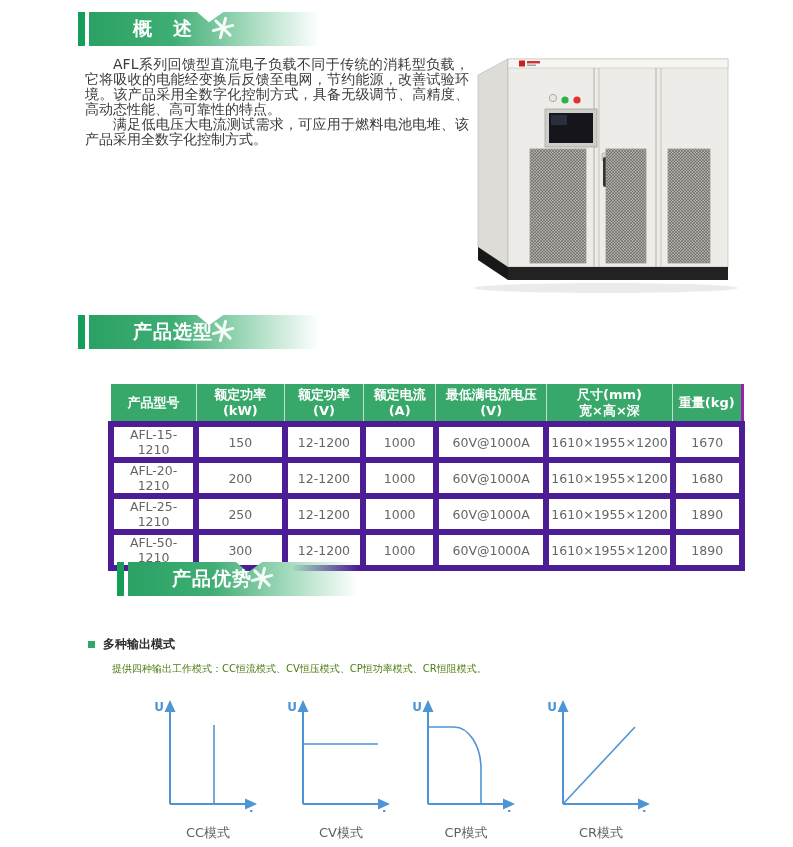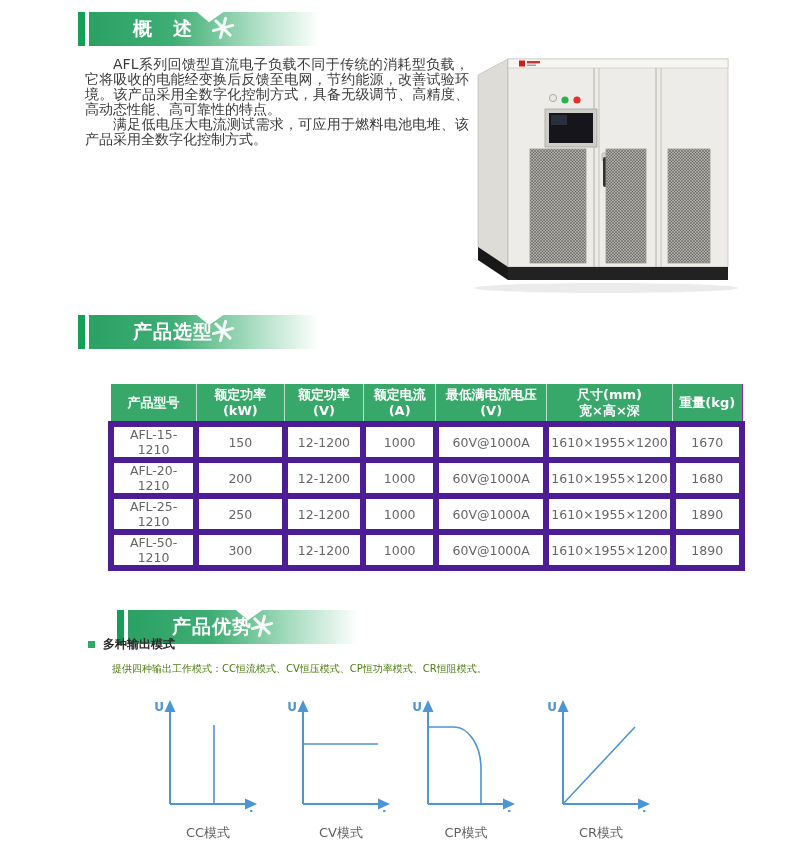--- a/index.html
+++ b/index.html
@@ -21,21 +21,21 @@
   .overview-text p{margin:0;text-indent:2em;}
 
   
   .cabinet{position:absolute;left:468px;top:45px;width:275px;height:250px;}
 
   
   .spec-table{position:absolute;left:88px;top:384px;width:637px;border-collapse:collapse;table-layout:fixed;margin-left:20px;}
   .spec-table th{background:#37a86a;color:#fff;font-size:13px;font-weight:bold;height:36px;
     border:1px solid #37a86a;border-right:1px solid rgba(255,255,255,.65);text-align:center;
     white-space:pre-line;line-height:16px;vertical-align:middle;padding:0 2px;}
-  .spec-table th:last-child{border-right:1px solid #a21caf;}
+  .spec-table th:last-child{border-right:3px solid #a21caf;}
   .spec-table td{border:6px solid #4c1d95;color:#666;font-size:12.5px;height:25px;text-align:center;vertical-align:middle;padding:0 2px;}
 
   
   .feature-line{position:absolute;left:88px;top:636px;display:flex;align-items:center;}
   .bullet-square{width:7px;height:7px;background:#2fa968;margin-right:8px;}
   .feature-title{font-size:12px;font-weight:bold;color:#2b2b2b;}
   .feature-desc{position:absolute;left:112px;top:662px;font-size:10px;color:#4d7c0f;}
 
   
   .mode-chart{position:absolute;top:697px;width:112px;height:132px;}
@@ -202,21 +202,21 @@
         <td>300</td>
         <td>12-1200</td>
         <td>1000</td>
         <td>60V@1000A</td>
         <td>1610×1955×1200</td>
         <td>1890</td>
       </tr>
     </tbody>
   </table>
 
-  <div class="section-header" style="top:610px;padding-left:39px;">
+  <div class="section-header" style="top:562px;padding-left:39px;">
     <div class="accent-bar"></div>
     <div class="banner">
       <span class="banner-title">产品优势</span>
       <span class="banner-icon">
         <svg width="24" height="24" viewBox="0 0 24 24">
           <g stroke="#ffffff" stroke-width="3" stroke-linecap="round" transform="rotate(15 12 12)">
             <line x1="12" y1="2" x2="12" y2="22"></line>
             <line x1="3.3" y1="7" x2="20.7" y2="17"></line>
             <line x1="3.3" y1="17" x2="20.7" y2="7"></line>
           </g>

